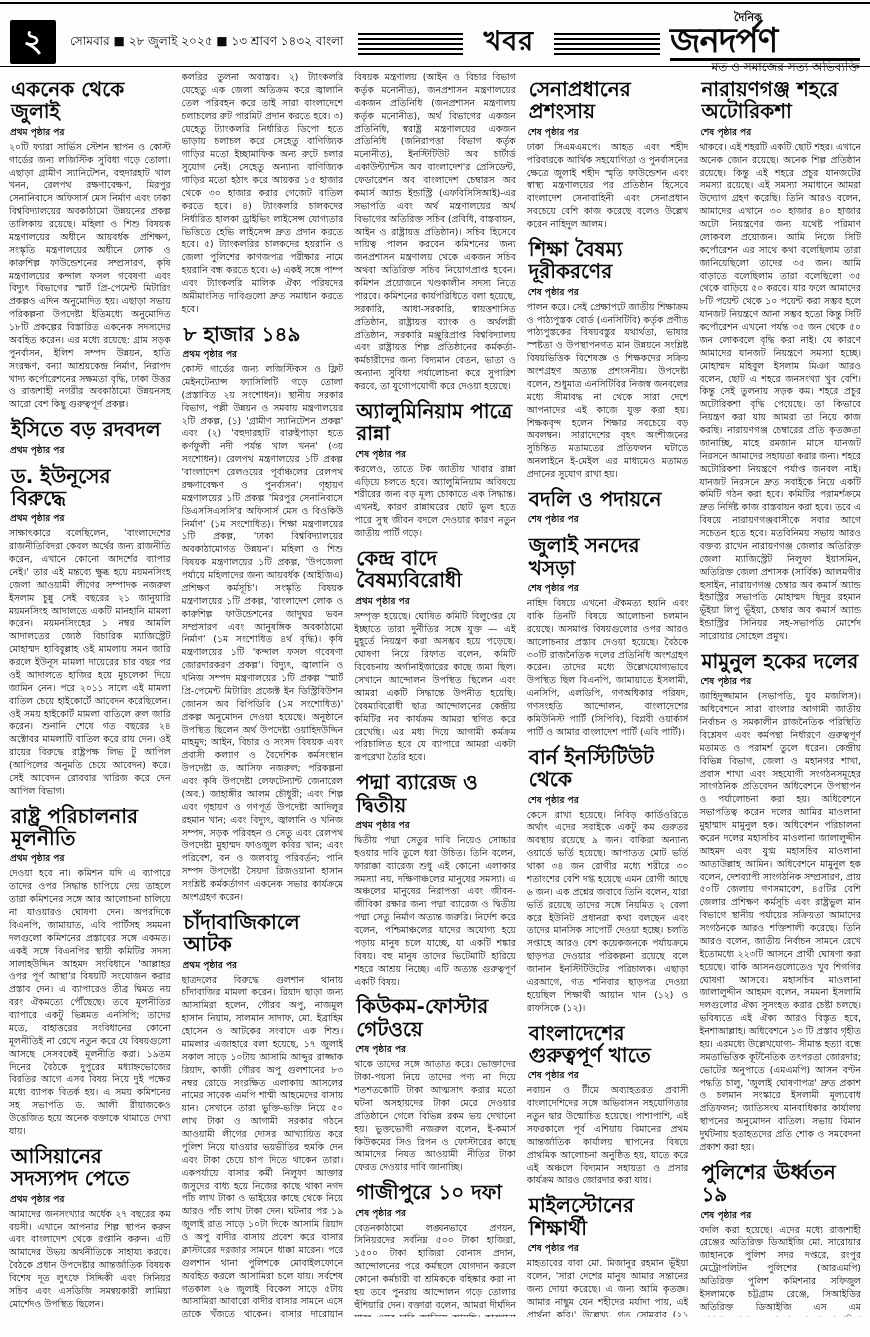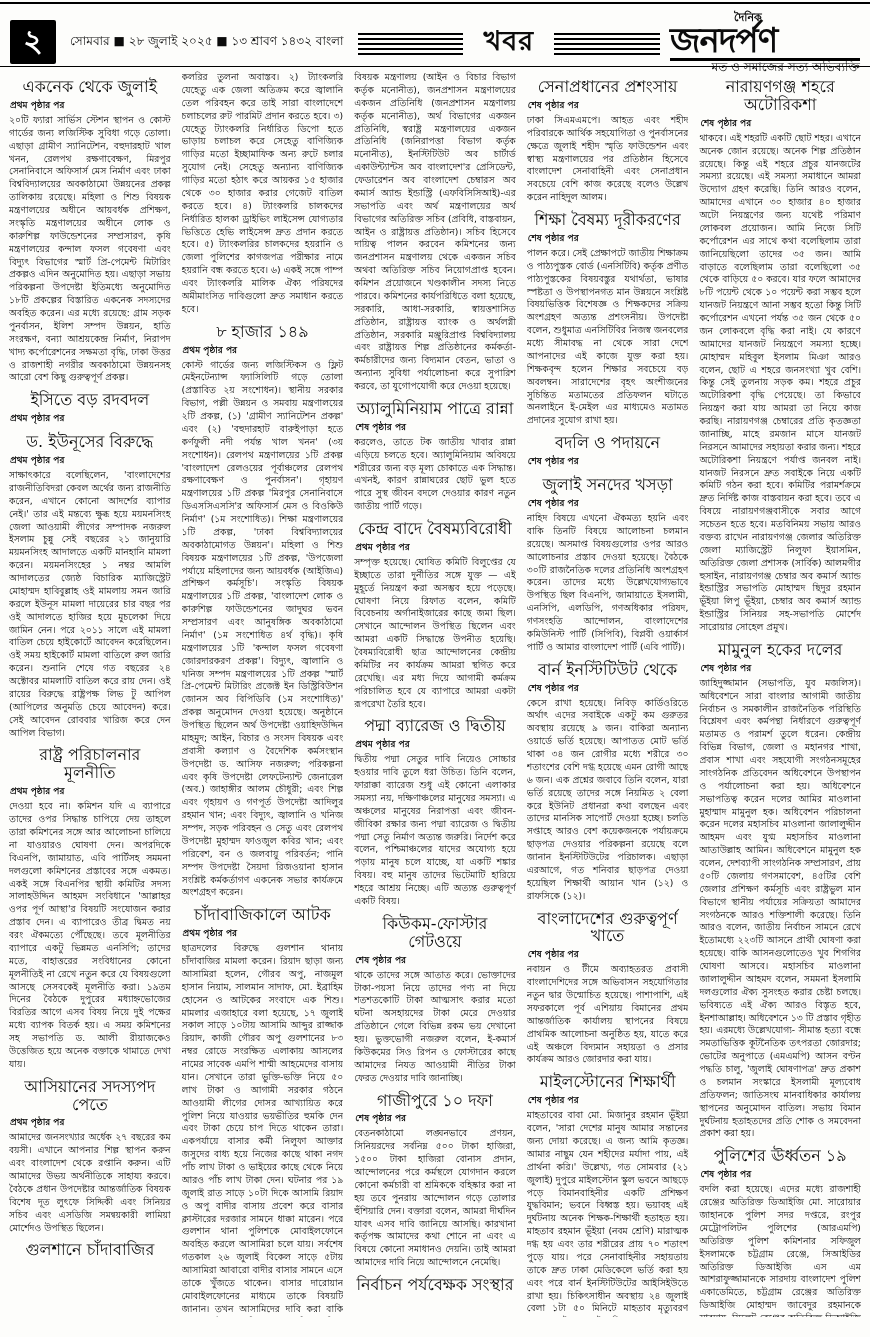--- a/index.html
+++ b/index.html
@@ -41,21 +41,21 @@
 
   
   .columns {
     display:flex; gap:11px; padding:4px 9px 8px 9px;
     height:1258px; overflow:hidden;
   }
   .col { flex:1 1 0; overflow:hidden; min-width:0; }
 
   .article { margin-bottom:5px; }
   .headline {
-    font-size:16px; font-weight:normal; text-align:center;
+    font-size:20px; font-weight:bold; text-align:left;
     margin:7px 2px 2px 2px; line-height:1.12;
     font-family:"DejaVu Sans", sans-serif;
   }
   .cont-tag { font-size:9px; font-weight:bold; margin:0 0 1px 1px; }
   .body {
     font-size:9.2px; line-height:1.4; text-align:justify;
     margin:0 0 3px 0; word-break:break-word;
   }
 </style>
 </head>

